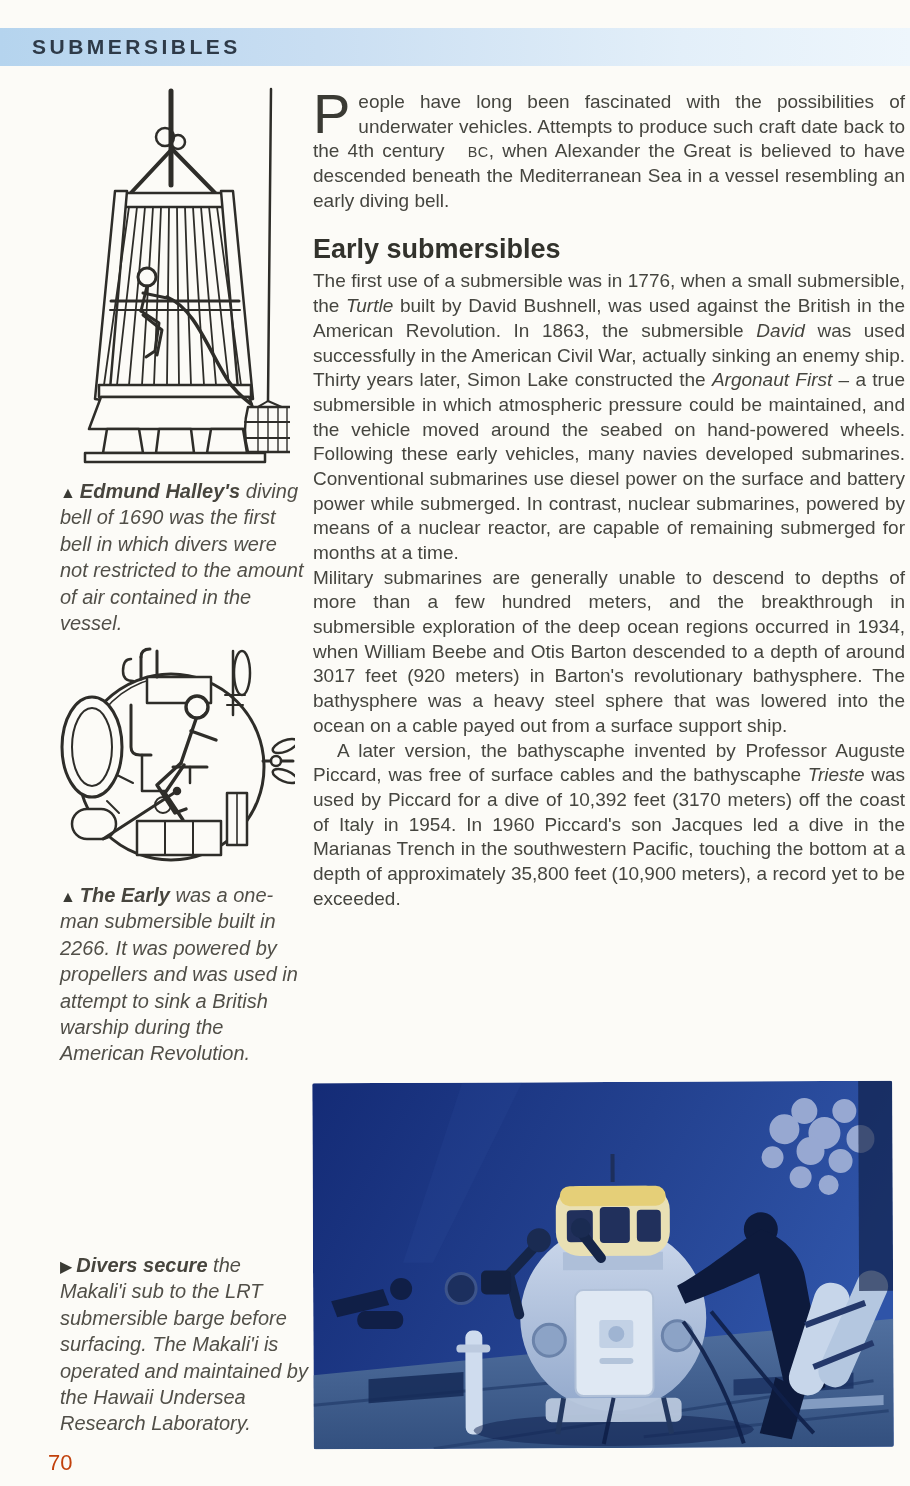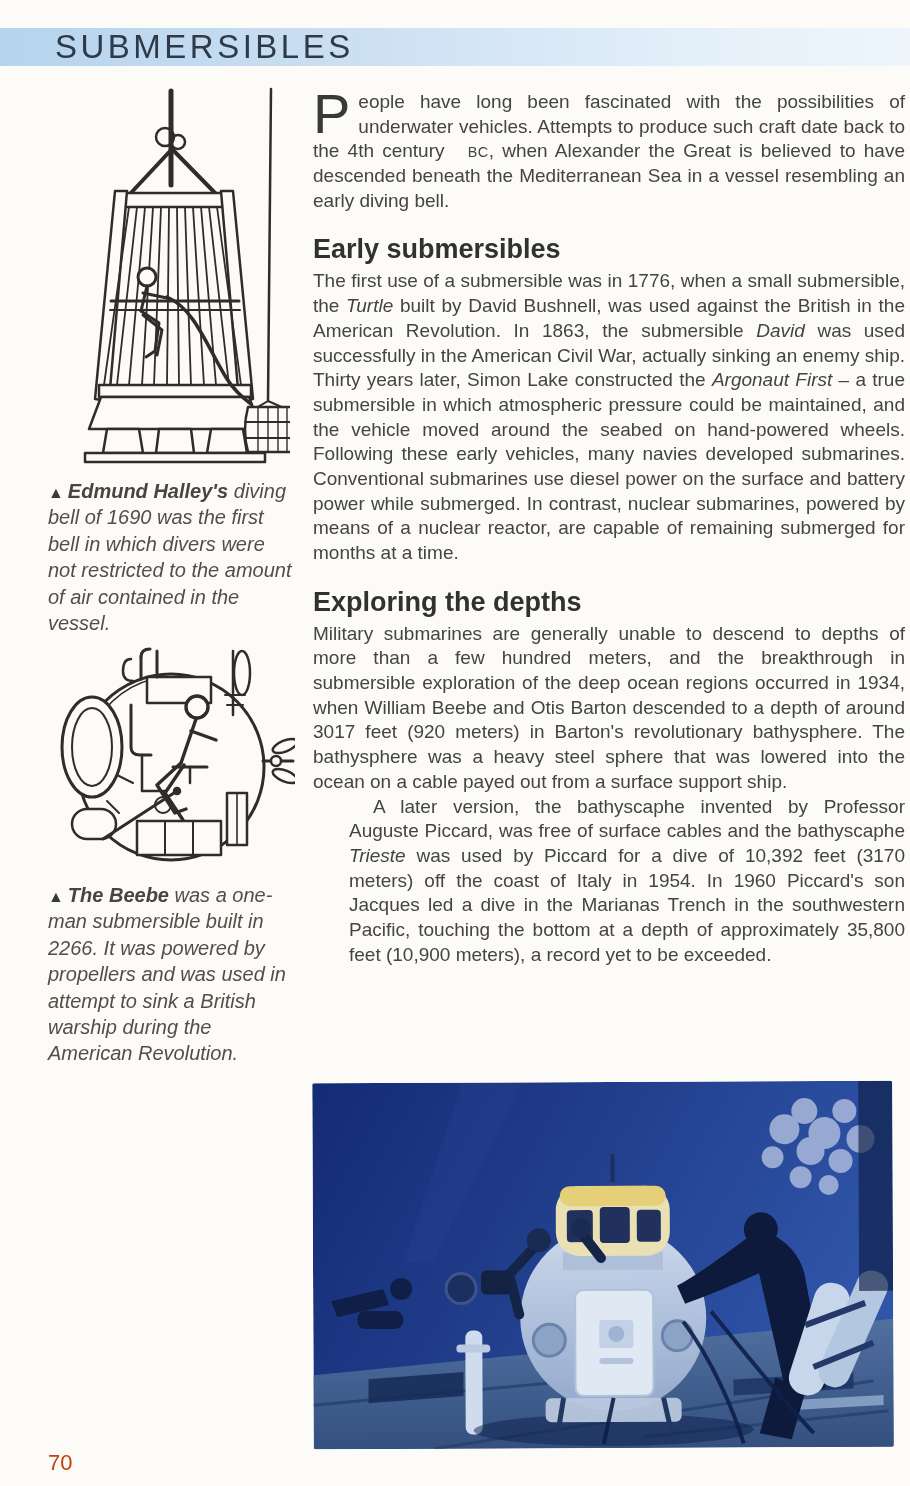--- a/index.html
+++ b/index.html
@@ -18,33 +18,33 @@
   
   .header-bar {
     position: absolute;
     left: 0; top: 28px;
     width: 910px; height: 38px;
     background: linear-gradient(to right, #b5d4ee 0%, #c9def2 35%, #e3eff9 75%, #eef6fc 100%);
     display: flex;
     align-items: center;
   }
   .header-title {
-    margin-left: 55px;
-    font-size: 33px;
-    font-weight: 400;
+    margin-left: 32px;
+    font-size: 21px;
+    font-weight: 700;
     letter-spacing: 3.5px;
     color: #2e3a48;
   }
 
   
   .fig { position: absolute; }
   .fig svg { display: block; }
   .caption {
     position: absolute;
-    left: 48px;
+    left: 60px;
     width: 248px;
     font-size: 20px;
     line-height: 1.32;
     font-style: italic;
     color: #514f48;
   }
   .cap-marker {
     font-style: normal;
     font-size: 16px;
     color: #3a3a34;
@@ -80,21 +80,21 @@
     padding: 2px 8px 0 0;
     color: #3a3a34;
     font-weight: 400;
   }
   .section-heading {
     font-size: 27px;
     font-weight: 700;
     color: #32322c;
     margin: 21px 0 4px 0;
   }
-  .indent { text-indent: 24px; margin-left: 36px; }
+  .indent { text-indent: 24px; }
   .seg-italic { font-style: italic; }
   .seg-smallcaps { font-size: 0.76em; letter-spacing: 0.5px; margin-left: 15px; }
 
   
   .photo {
     position: absolute;
     left: 313px;
     top: 1082px;
     width: 580px;
     height: 366px;
@@ -239,36 +239,38 @@
         <rect x="92" y="178" width="84" height="34" fill="#fcfbf7"></rect>
         <line x1="120" y1="178" x2="120" y2="212" stroke-width="2"></line>
         <line x1="148" y1="178" x2="148" y2="212" stroke-width="2"></line>
         <rect x="182" y="150" width="20" height="52" fill="#fcfbf7"></rect>
         <line x1="192" y1="150" x2="192" y2="202" stroke-width="1.6"></line>
       </g>
     </svg>
   </div>
 
   <div class="caption" style="top:882px;">
-    <span class="cap-marker">▲</span><span><span class="seg-bold">The Beebe</span><span> was a one-man submersible built in 2266. It was powered by propellers and was used in attempt to sink a British warship during the American Revolution.</span></span>
-  </div>
-
+    <span class="cap-marker">▲</span><span><span class="seg-bold">The Early</span><span> was a one-man submersible built in 2266. It was powered by propellers and was used in attempt to sink a British warship during the American Revolution.</span></span>
+  </div>
+
+  <div class="caption" style="top:1252px;">
+    <span class="cap-marker">▶</span><span><span class="seg-bold">Divers secure</span><span> the Makali'i sub to the LRT submersible barge before surfacing. The Makali'i is operated and maintained by the Hawaii Undersea Research Laboratory.</span></span>
+  </div>
 
   <div class="page-number">70</div>
 
   <div class="main-col">
 
     <p class="body-par">
       <span class="drop-cap">P</span><span><span>eople have long been fascinated with the possibilities of underwater vehicles. Attempts to produce such craft date back to the 4th century </span><span class="seg-smallcaps">BC</span><span>, when Alexander the Great is believed to have descended beneath the Mediterranean Sea in a vessel resembling an early diving bell.</span></span>
     </p>
 
     <h2 class="section-heading">Early submersibles</h2>
     <p class="body-par"><span>The first use of a submersible was in 1776, when a small submersible, the </span><span class="seg-italic">Turtle</span><span> built by David Bushnell, was used against the British in the American Revolution. In 1863, the submersible </span><span class="seg-italic">David</span><span> was used successfully in the American Civil War, actually sinking an enemy ship. Thirty years later, Simon Lake constructed the </span><span class="seg-italic">Argonaut First</span><span> – a true submersible in which atmospheric pressure could be maintained, and the vehicle moved around the seabed on hand-powered wheels. Following these early vehicles, many navies developed submarines. Conventional submarines use diesel power on the surface and battery power while submerged. In contrast, nuclear submarines, powered by means of a nuclear reactor, are capable of remaining submerged for months at a time.</span></p>
 
-    <h2 class="section-heading">Exploring the depths</h2>
     <p class="body-par"><span>Military submarines are generally unable to descend to depths of more than a few hundred meters, and the breakthrough in submersible exploration of the deep ocean regions occurred in 1934, when William Beebe and Otis Barton descended to a depth of around 3017 feet (920 meters) in Barton's revolutionary bathysphere. The bathysphere was a heavy steel sphere that was lowered into the ocean on a cable payed out from a surface support ship.</span></p>
     <p class="body-par indent"><span>A later version, the bathyscaphe invented by Professor Auguste Piccard, was free of surface cables and the bathyscaphe </span><span class="seg-italic">Trieste</span><span> was used by Piccard for a dive of 10,392 feet (3170 meters) off the coast of Italy in 1954. In 1960 Piccard's son Jacques led a dive in the Marianas Trench in the southwestern Pacific, touching the bottom at a depth of approximately 35,800 feet (10,900 meters), a record yet to be exceeded.</span></p>
 
   </div>
 
   <div class="photo">
     <svg width="580" height="366" viewBox="0 0 580 366">
       <defs>
         <linearGradient id="waterGrad" x1="0" y1="0" x2="1" y2="0.35">
           <stop offset="0" stop-color="#142b76"></stop>

